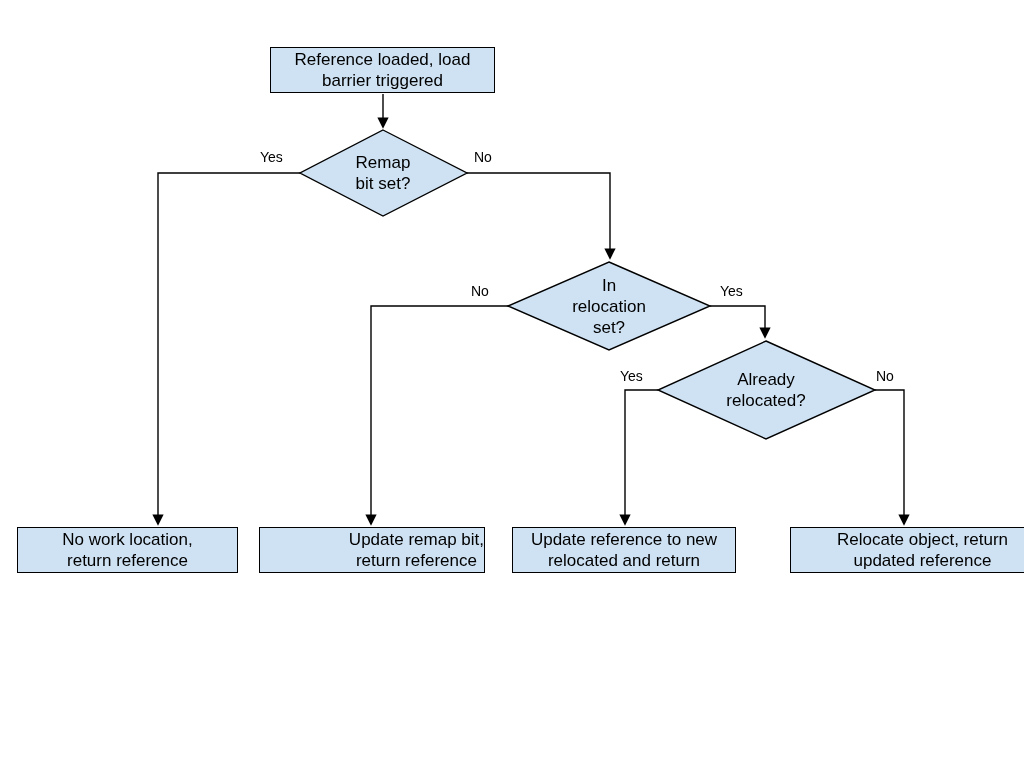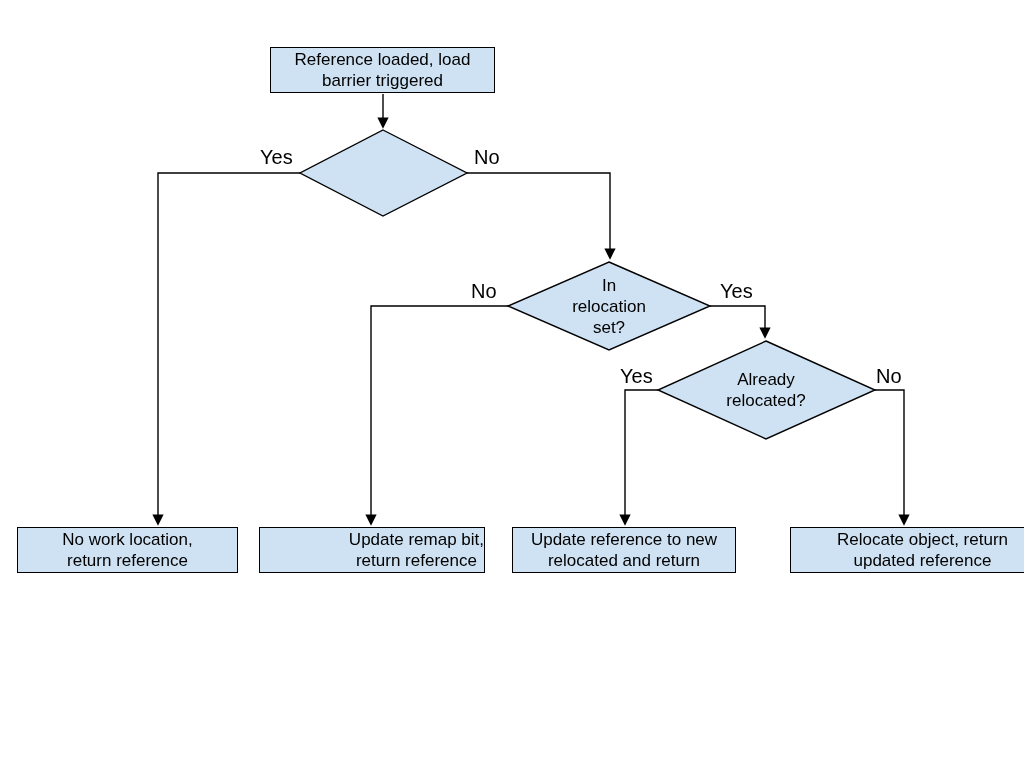--- a/index.html
+++ b/index.html
@@ -48,21 +48,21 @@
     background: var(--node-fill);
     border: 1.4px solid var(--node-border);
   }
   .node-label {
     white-space: pre-line;
     font-size: 17px;
     line-height: 21px;
   }
   .edge-label {
     position: absolute;
-    font-size: 20px;
+    font-size: 14px;
     line-height: 20px;
   }
 </style>
 </head>
 <body>
 
 <div class="canvas">
 
   <svg class="edge-layer" width="1024" height="768" viewBox="0 0 1024 768" aria-hidden="true">
     <defs>
@@ -82,20 +82,24 @@
     <polygon class="diamond" points="383,130 467,173 383,216 300,173"></polygon>
     <polygon class="diamond" points="609,262 710,306 609,350 508,306"></polygon>
     <polygon class="diamond" points="766,341 875,390 766,439 658,390"></polygon>
   </svg>
 
   <div class="node box" style="left:270px; top:47px; width:225px; height:46px;">
     <div class="node-label">Reference loaded, load
 barrier triggered</div>
   </div>
 
+  <div class="node" style="left:303px; top:129px; width:160px; height:88px;">
+    <div class="node-label">Remap
+bit set?</div>
+  </div>
   <div class="node" style="left:529px; top:262px; width:160px; height:88px;">
     <div class="node-label">In
 relocation
 set?</div>
   </div>
   <div class="node" style="left:686px; top:346px; width:160px; height:88px;">
     <div class="node-label">Already
 relocated?</div>
   </div>
 

